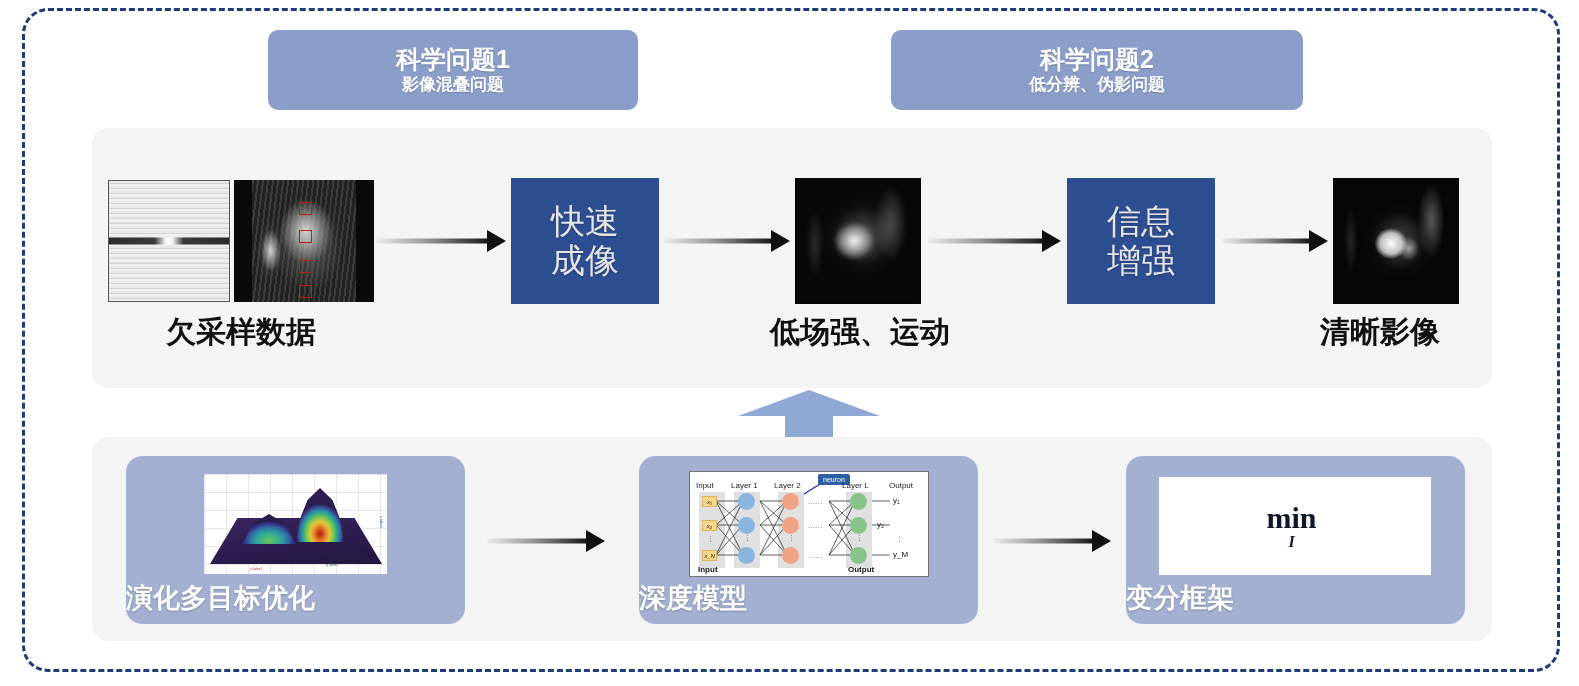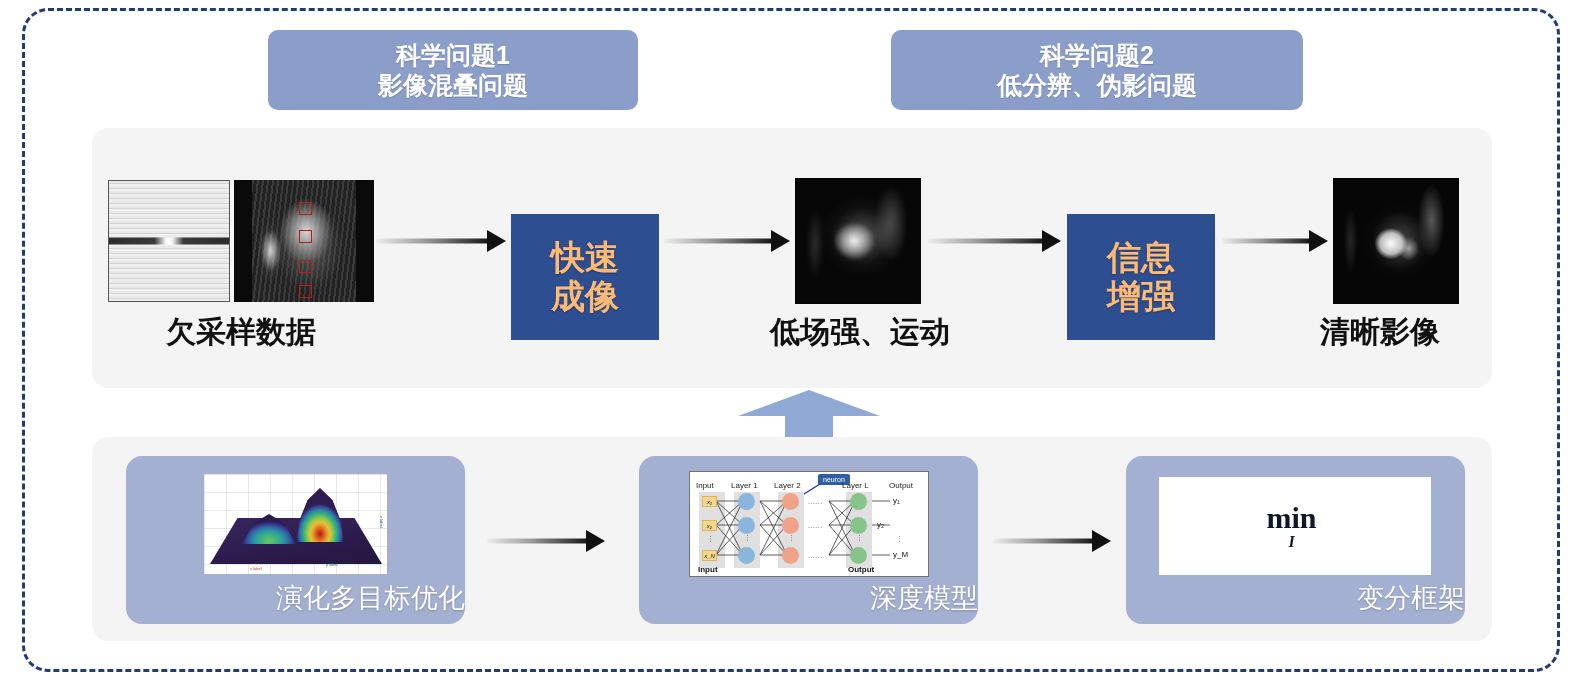--- a/index.html
+++ b/index.html
@@ -44,21 +44,21 @@
     color: #ffffff;
     font-weight: bold;
     display: flex;
     flex-direction: column;
     align-items: center;
     justify-content: center;
     line-height: 1.22;
     text-shadow: 0 1px 1px rgba(0,0,0,.18);
   }
   .qbox .l1 { font-size: 25px; }
-  .qbox .l2 { font-size: 25px; }
+  .qbox .l2 { font-size: 17px; }
   .qbox-1 { left: 268px; top: 30px; width: 370px; height: 80px; }
   .qbox-2 { left: 891px; top: 30px; width: 412px; height: 80px; }
 
   
   .img-kspace {
     position: absolute;
     left: 108px; top: 180px; width: 122px; height: 122px;
     border: 1px solid #555;
     background:
       repeating-linear-gradient(to bottom,
@@ -130,30 +130,29 @@
       radial-gradient(ellipse 38px 40px at 53% 50%, rgba(150,150,150,.45) 0%, rgba(40,40,40,.1) 74%, rgba(0,0,0,0) 100%),
       radial-gradient(ellipse 16px 44px at 78% 34%, rgba(190,190,190,.45) 0%, rgba(0,0,0,0) 84%),
       radial-gradient(ellipse 8px 38px at 14% 50%, rgba(110,110,110,.3) 0%, rgba(0,0,0,0) 88%),
       #060606;
   }
 
   
   .pbox {
     position: absolute;
     background: #2e4e92;
-    color: #fdba74;
-    font-weight: bold;
+    color: #e5e5e5;
+    font-weight: normal;
     font-size: 34px;
     line-height: 1.14;
     display: flex;
     flex-direction: column;
     align-items: center;
     justify-content: center;
     text-shadow: 0 1px 2px rgba(0,0,0,.25);
-    margin-top: 36px;
   }
   .pbox-1 { left: 511px; top: 178px; width: 148px; height: 126px; }
   .pbox-2 { left: 1067px; top: 178px; width: 148px; height: 126px; }
 
   
   .arrow { position: absolute; height: 26px; }
   .arrow .shaft {
     position: absolute;
     left: 0; top: 50%;
     height: 5px;
@@ -225,23 +224,23 @@
     height: 168px;
   }
   .card-1 { left: 126px;  width: 339px; }
   .card-2 { left: 639px;  width: 339px; }
   .card-3 { left: 1126px; width: 339px; }
 
   .card-label {
     position: absolute;
     left: 0; bottom: 8px;
     width: 100%;
-    text-align: right;
+    text-align: left;
     color: #ffffff;
-    font-weight: normal;
+    font-weight: bold;
     font-size: 27px;
     text-shadow: 0 1px 2px rgba(0,0,0,.22);
     white-space: nowrap;
   }
 
   .card-thumb {
     position: absolute;
     background: #ffffff;
     overflow: hidden;
   }

